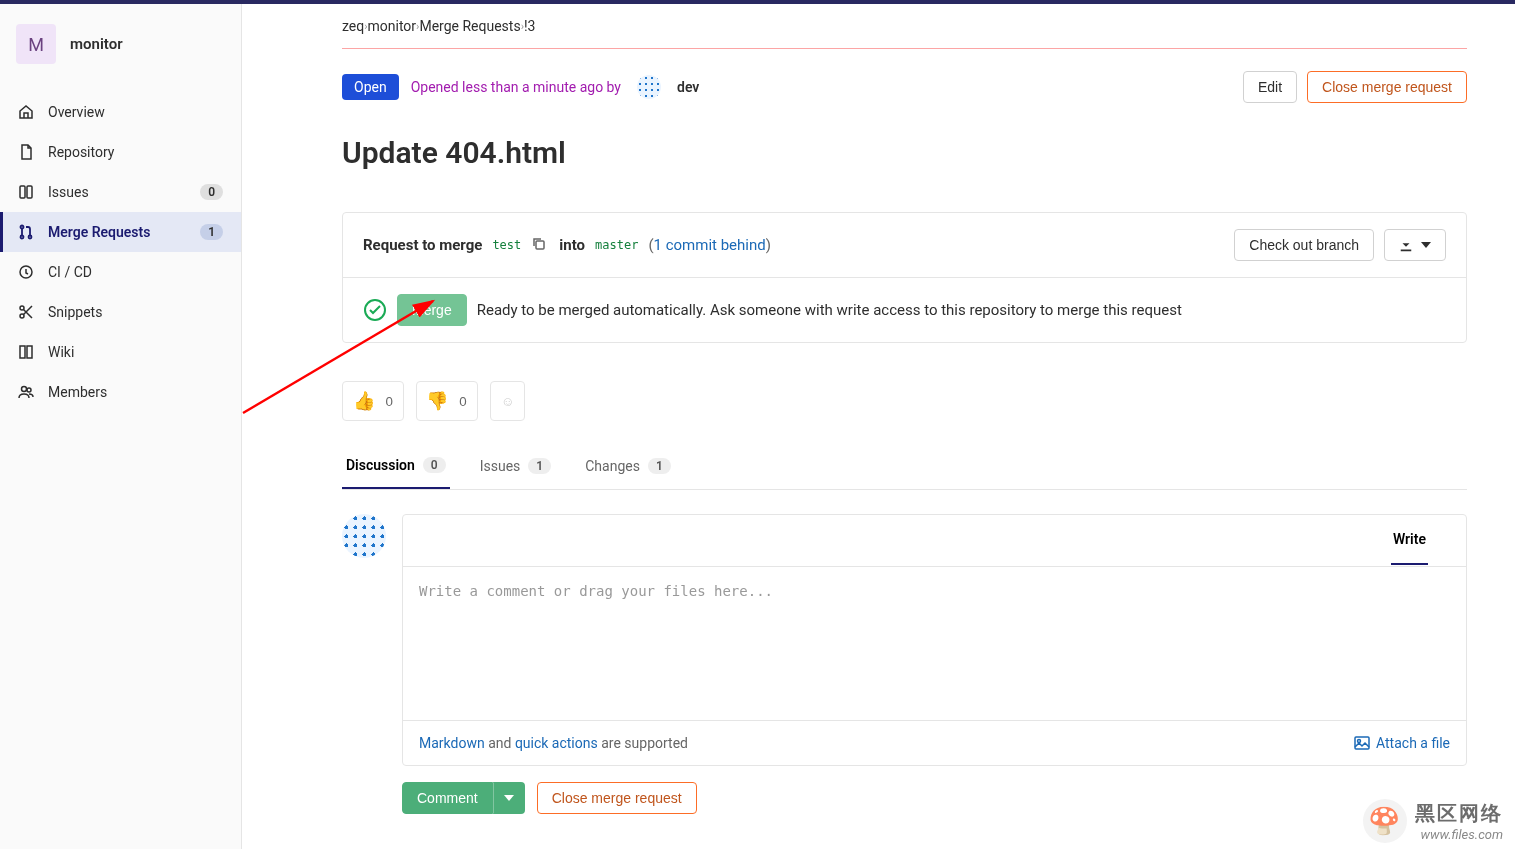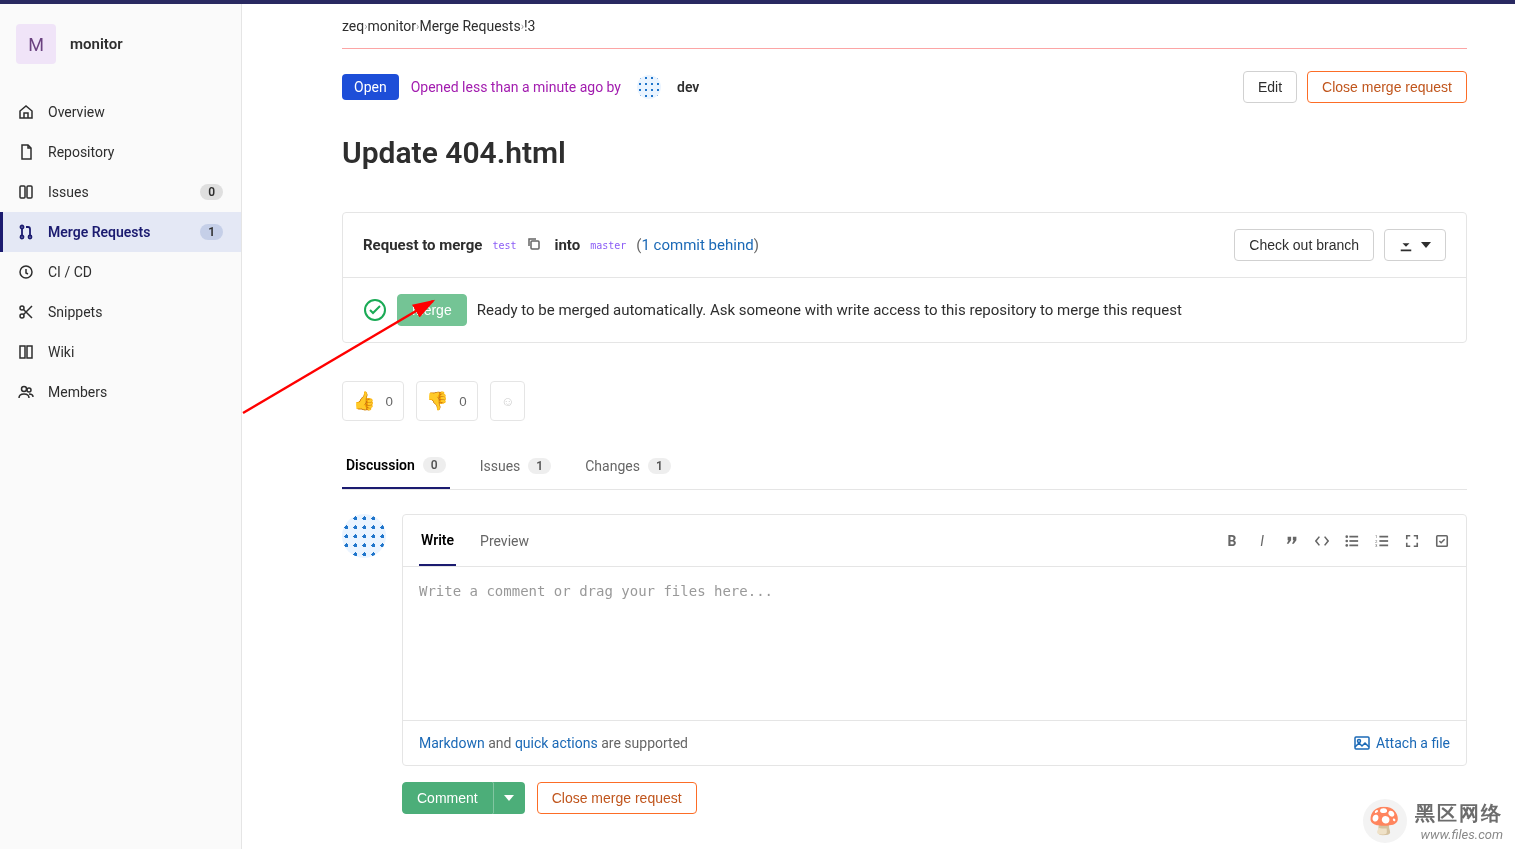--- a/index.html
+++ b/index.html
@@ -28,38 +28,38 @@
 .user-link { font-weight: 600; color: #2e2e2e; }
 .mr-actions { margin-left: auto; display: flex; gap: 10px; }
 .btn { padding: 7px 14px; border: 1px solid #d1d1d1; background: #fff; border-radius: 4px; cursor: pointer; font-size: 14px; color: #2e2e2e; }
 .btn-warning { border-color: #fc6d26; color: #c0551c; }
 .btn-success { background: #4cae79; border-color: #4cae79; color: #fff; }
 .btn-success-light { background: #74c495; border-color: #74c495; color: #fff; cursor: not-allowed; }
 .mr-title { font-size: 30px; font-weight: 600; padding: 10px 0 42px 0; }
 .merge-box { border: 1px solid #e5e5e5; border-radius: 4px; margin-bottom: 38px; }
 .merge-box-row { padding: 16px 20px; border-bottom: 1px solid #e5e5e5; display: flex; align-items: center; gap: 10px; font-size: 15px; }
 .merge-box-row:last-child { border-bottom: none; }
-.code-ref { color: #8b5cf6; font-family: ui-monospace, Menlo, monospace; font-size: 10px; }
+.code-ref { color: #15803d; font-family: ui-monospace, Menlo, monospace; font-size: 12px; }
 .behind-text { color: #666; }
 .behind-link { color: #1b69b6; }
 .copy-icon-box { width: 18px; height: 18px; cursor: pointer; }
 .merge-box-actions { margin-left: auto; display: flex; gap: 10px; }
 .download-btn { display: flex; align-items: center; gap: 8px; }
 .status-icon { width: 24px; height: 24px; color: #1aaa55; }
 .award-row { display: flex; gap: 12px; margin-bottom: 22px; }
 .award-btn { border: 1px solid #e5e5e5; border-radius: 4px; padding: 8px 10px; display: flex; align-items: center; gap: 10px; cursor: pointer; background: #fff; color: #666; }
 .award-emoji { font-size: 18px; }
 .tabs-row { display: flex; gap: 26px; border-bottom: 1px solid #e5e5e5; }
 .tab { padding: 14px 4px 14px 4px; cursor: pointer; color: #666; display: flex; align-items: center; gap: 8px; }
 .tab.active { color: #000; font-weight: 600; border-bottom: 2px solid #1b1b70; }
 .tab-badge { background: #eee; color: #555; border-radius: 10px; padding: 1px 8px; font-size: 12px; font-weight: 600; }
 .comment-area { display: flex; gap: 16px; padding-top: 24px; }
 .comment-avatar { width: 44px; height: 44px; border-radius: 50%; background: radial-gradient(circle,#1f75cb 2px,transparent 2px) 0 0/9px 9px, #eaf4ff; flex-shrink: 0; }
 .comment-box { flex: 1; border: 1px solid #e5e5e5; border-radius: 4px; }
-.comment-tabs { display: flex; align-items: center; padding: 0 16px; border-bottom: 1px solid #e5e5e5; height: 52px; }
+.comment-tabs { display: flex; align-items: flex-end; padding: 0 16px; border-bottom: 1px solid #e5e5e5; height: 52px; flex-direction: column; }
 .ctab { padding: 16px 2px; margin-right: 22px; cursor: pointer; color: #666; }
 .ctab.active { color: #000; font-weight: 600; border-bottom: 2px solid #1b1b70; }
 .toolbar { margin-left: auto; display: flex; gap: 14px; color: #666; flex-wrap: wrap; max-width: 280px; justify-content: flex-end; }
 .toolbar .ticon { cursor: pointer; width: 16px; height: 16px; display: flex; align-items: center; justify-content: center; }
 .comment-textarea { width: 100%; border: none; padding: 16px; font-family: ui-monospace, Menlo, monospace; font-size: 14px; resize: none; height: 150px; outline: none; }
 .comment-textarea::placeholder { color: #999; }
 .comment-footer { display: flex; align-items: center; padding: 14px 16px; border-top: 1px solid #e5e5e5; font-size: 14px; color: #666; }
 .comment-footer a { color: #1b69b6; text-decoration: none; }
 .attach { margin-left: auto; display: flex; align-items: center; gap: 6px; color: #1b69b6; cursor: pointer; }
 .comment-actions { display: flex; gap: 12px; margin-top: 16px; margin-left: 60px; }

